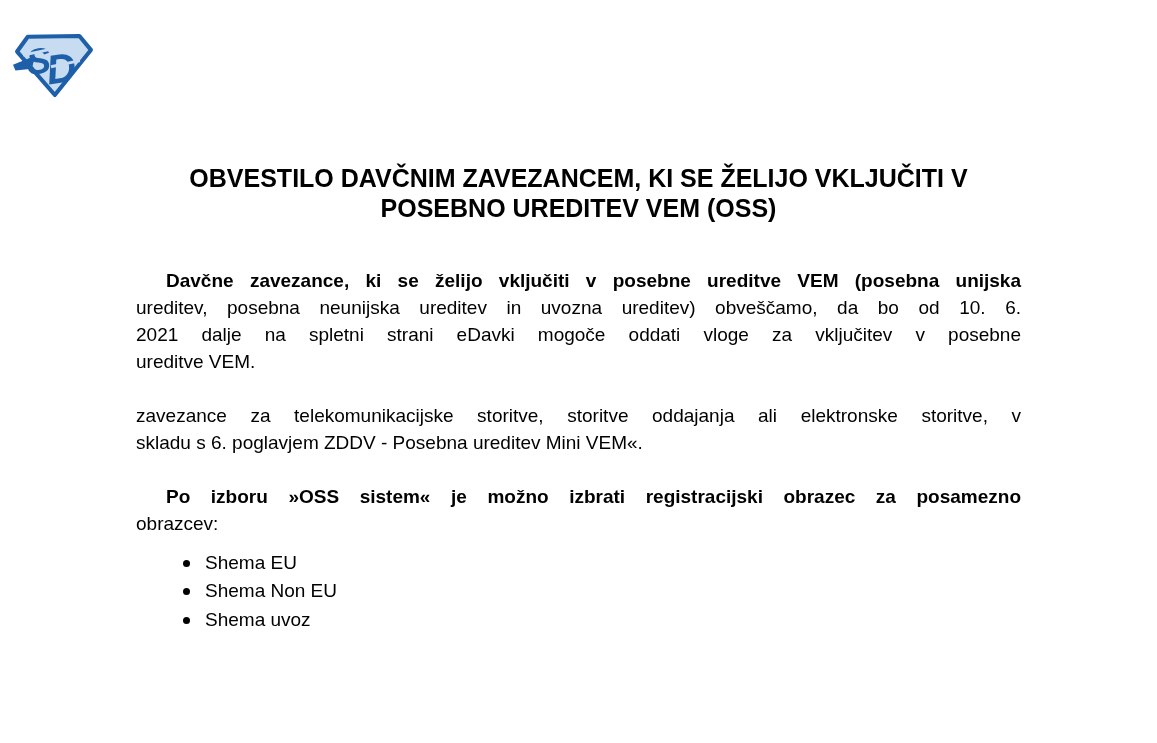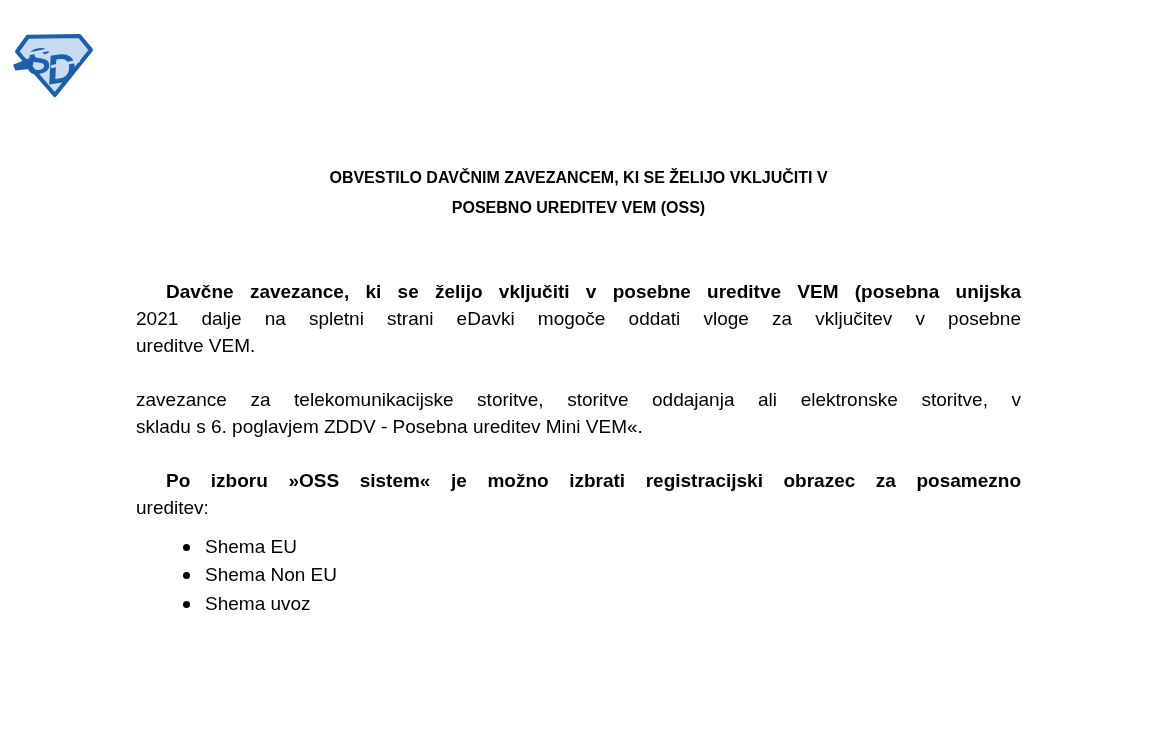--- a/index.html
+++ b/index.html
@@ -27,22 +27,22 @@
     width: 82px;
     height: 69px;
   }
   .content {
     position: absolute;
     left: 136px;
     top: 163px;
     width: 885px;
   }
   .title {
-    margin: 0 0 55px 0;
-    font-size: 16px;
+    margin: 0 0 44px 0;
+    font-size: 25px;
     font-weight: bold;
     line-height: 30px;
     text-align: center;
   }
   .para {
     font-size: 19px;
     line-height: 27px;
     margin: 0 0 27px 0;
   }
   .para:last-of-type {
@@ -99,30 +99,31 @@
 
   <div class="content">
     <h1 class="title">
       <div>OBVESTILO DAVČNIM ZAVEZANCEM, KI SE ŽELIJO VKLJUČITI V</div>
       <div>POSEBNO UREDITEV VEM (OSS)</div>
     </h1>
 
     <div id="paragraphs">
         <div class="para">
           <div class="line first">Davčne zavezance, ki se želijo vključiti v posebne ureditve VEM (posebna unijska</div>
+          <div class="line">ureditev, posebna neunijska ureditev in uvozna ureditev) obveščamo, da bo od 10. 6.</div>
           <div class="line">2021 dalje na spletni strani eDavki mogoče oddati vloge za vključitev v posebne</div>
           <div class="line last">ureditve VEM.</div>
         </div>
         <div class="para">
           <div class="line">zavezance za telekomunikacijske storitve, storitve oddajanja ali elektronske storitve, v</div>
           <div class="line last">skladu s 6. poglavjem ZDDV - Posebna ureditev Mini VEM«.</div>
         </div>
         <div class="para">
           <div class="line first">Po izboru »OSS sistem« je možno izbrati registracijski obrazec za posamezno</div>
-          <div class="line last">ureditev:</div>
+          <div class="line last">obrazcev:</div>
         </div>
       </div>
 
     <ul class="bullets" id="bullet-list">
         <li><span class="dot"></span><span>Shema EU</span></li>
         <li><span class="dot"></span><span>Shema Non EU</span></li>
         <li><span class="dot"></span><span>Shema uvoz</span></li>
       </ul>
   </div>
 

